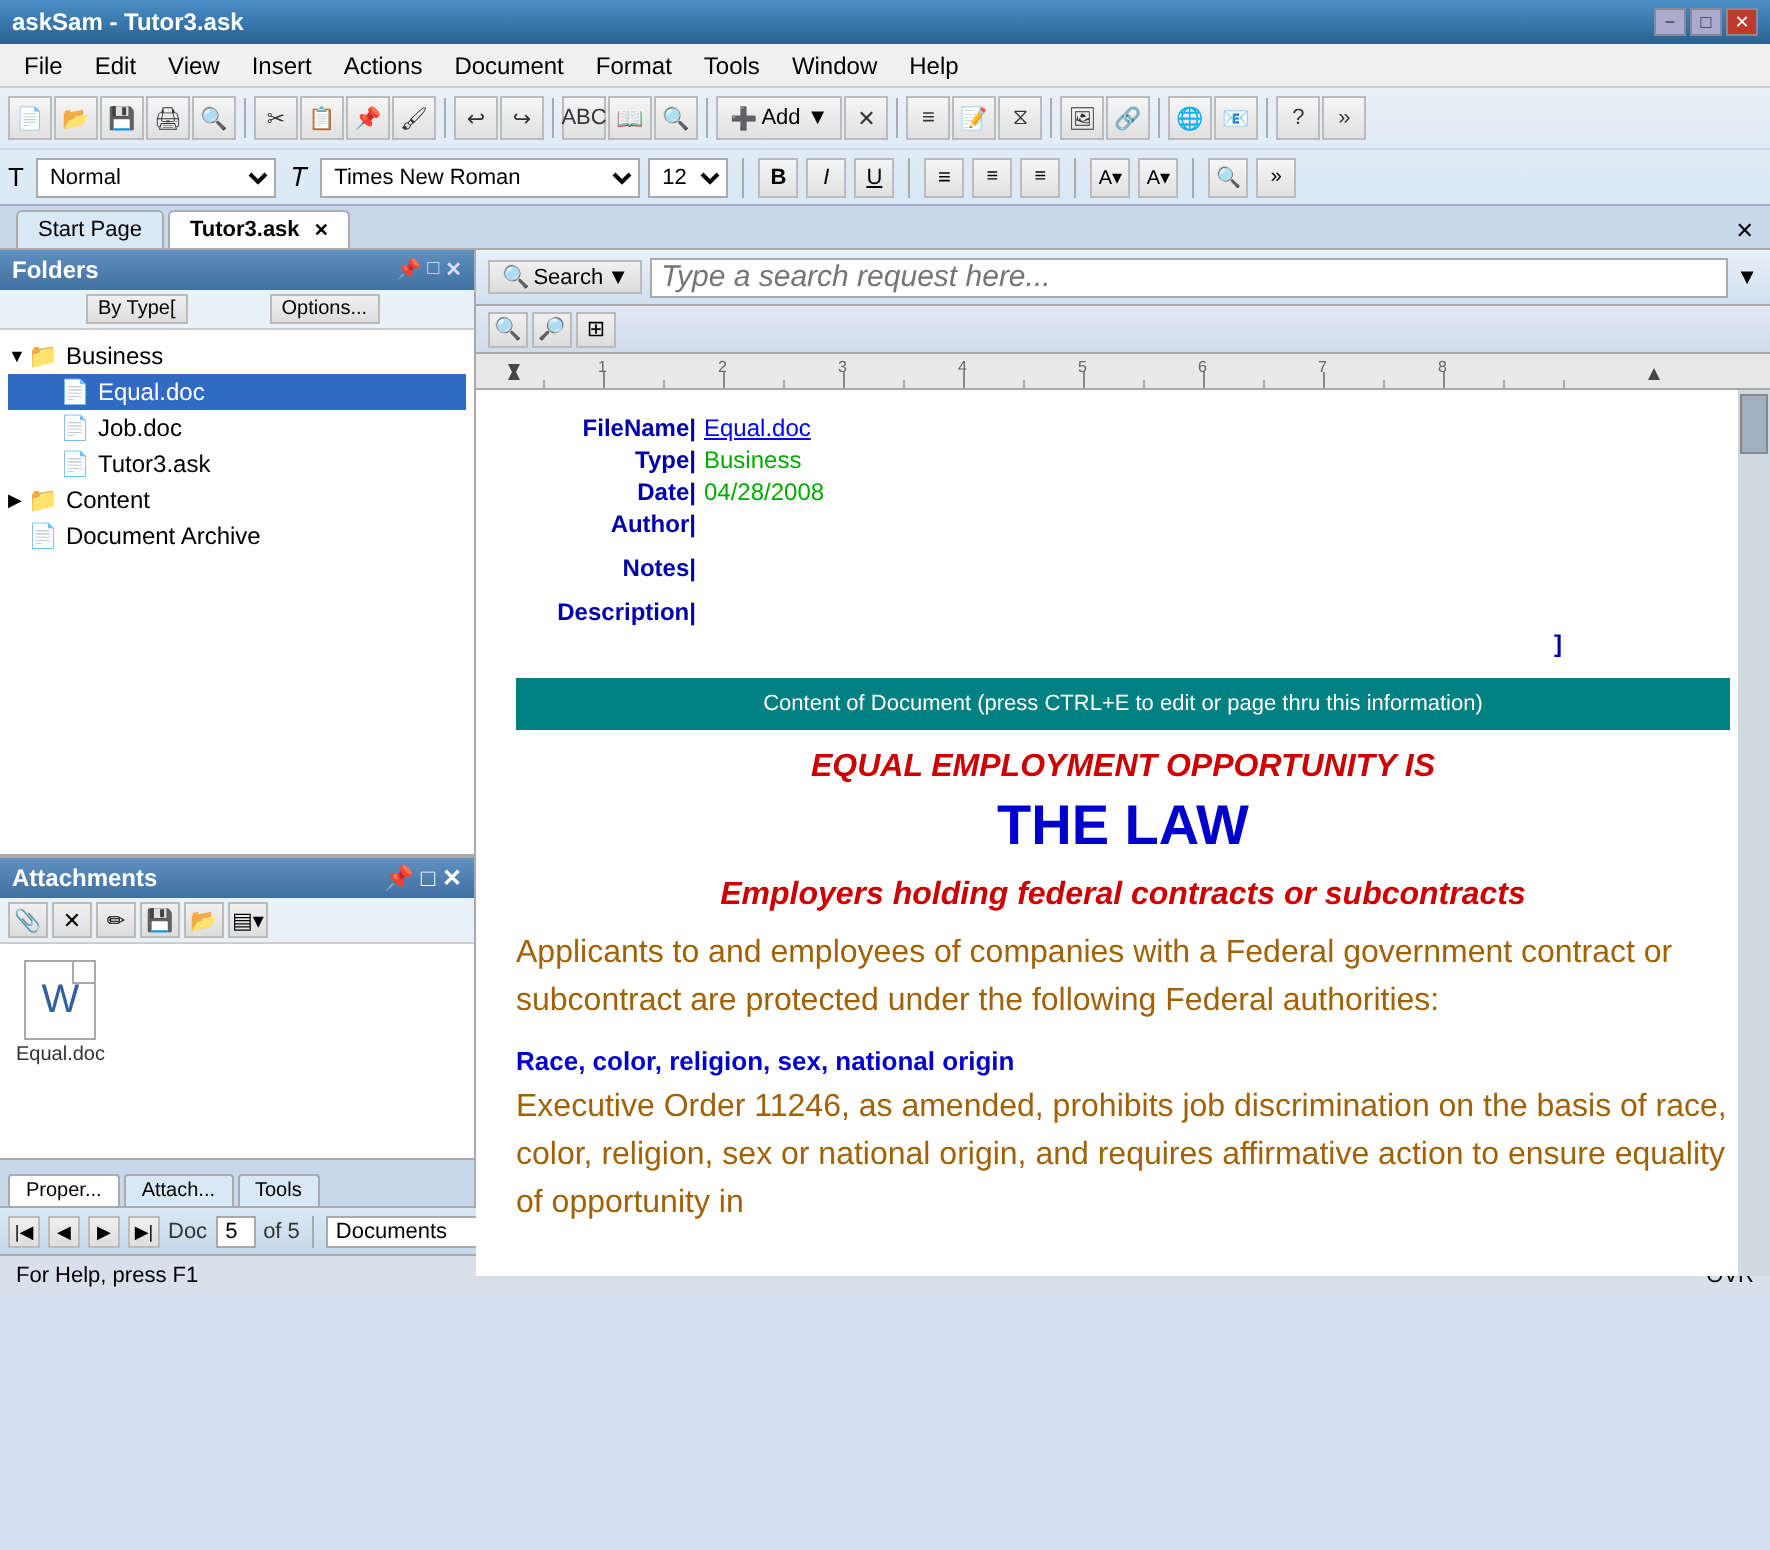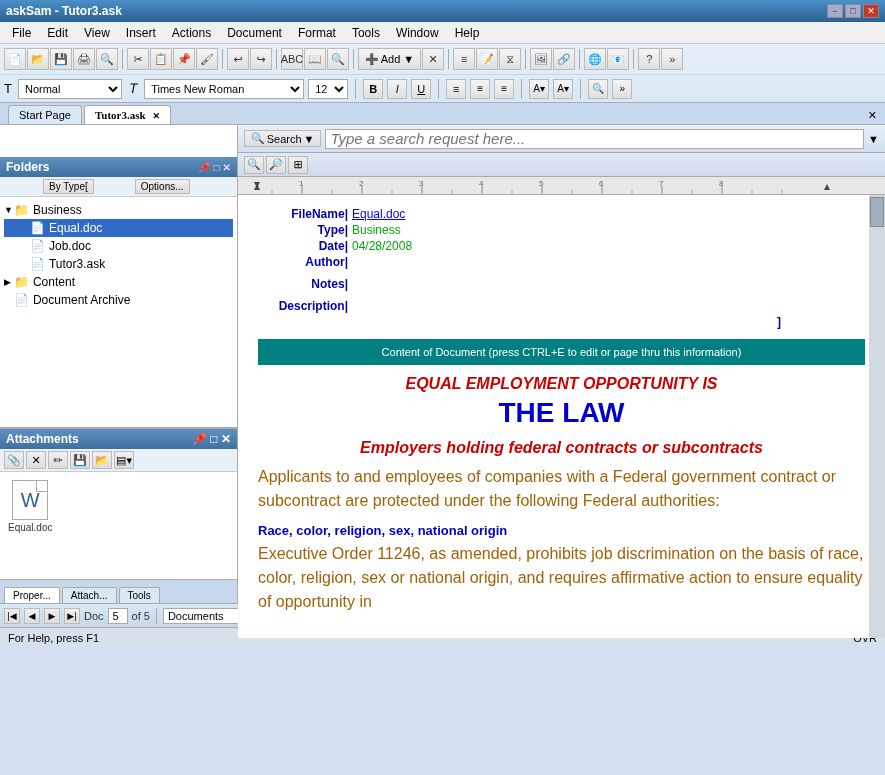--- a/index.html
+++ b/index.html
@@ -69,21 +69,21 @@
 
     #toolbar2 {
       display: flex;
       align-items: center;
       padding: 2px 4px;
       gap: 4px;
       height: 28px;
       border-top: 1px solid #c8d8e8;
     }
     .style-select {
-      width: 104px; height: 20px;
+      width: 120px; height: 20px;
       border: 1px solid #aaa;
       background: white;
       font-size: 11px;
       padding: 0 2px;
     }
     .font-select {
       width: 160px; height: 20px;
       border: 1px solid #aaa;
       background: white;
       font-size: 11px;
@@ -122,21 +122,20 @@
       background: #d8e8f4;
       border: 1px solid #aaa;
       border-bottom: none;
       font-size: 11px;
       cursor: pointer;
       border-radius: 3px 3px 0 0;
     }
     .tab.active {
       background: white;
       font-weight: bold;
-      font-family: Liberation Serif, serif;
     }
     .tab-close { font-size: 9px; margin-left: 4px; cursor: pointer; }
     #tab-bar-close { margin-left: auto; margin-bottom: 2px; cursor: pointer; font-size: 11px; }
 
     
     #main-layout {
       display: flex;
       height: calc(775px - 22px - 22px - 30px - 28px - 22px - 24px - 24px);
       
       height: 478px;
@@ -160,21 +159,20 @@
     }
     #folders-header {
       background: linear-gradient(to bottom, #6090c0, #4070a0);
       color: white;
       padding: 3px 6px;
       display: flex;
       align-items: center;
       justify-content: space-between;
       font-weight: bold;
       font-size: 12px;
-      margin-top: 32px;
     }
     #folders-header .header-controls { display: flex; gap: 3px; }
     #folders-header .hctrl { cursor: pointer; font-size: 10px; color: #ddf; }
 
     #folders-toolbar {
       background: #e8f0f8;
       display: flex;
       align-items: center;
       padding: 2px 4px;
       border-bottom: 1px solid #ccc;

